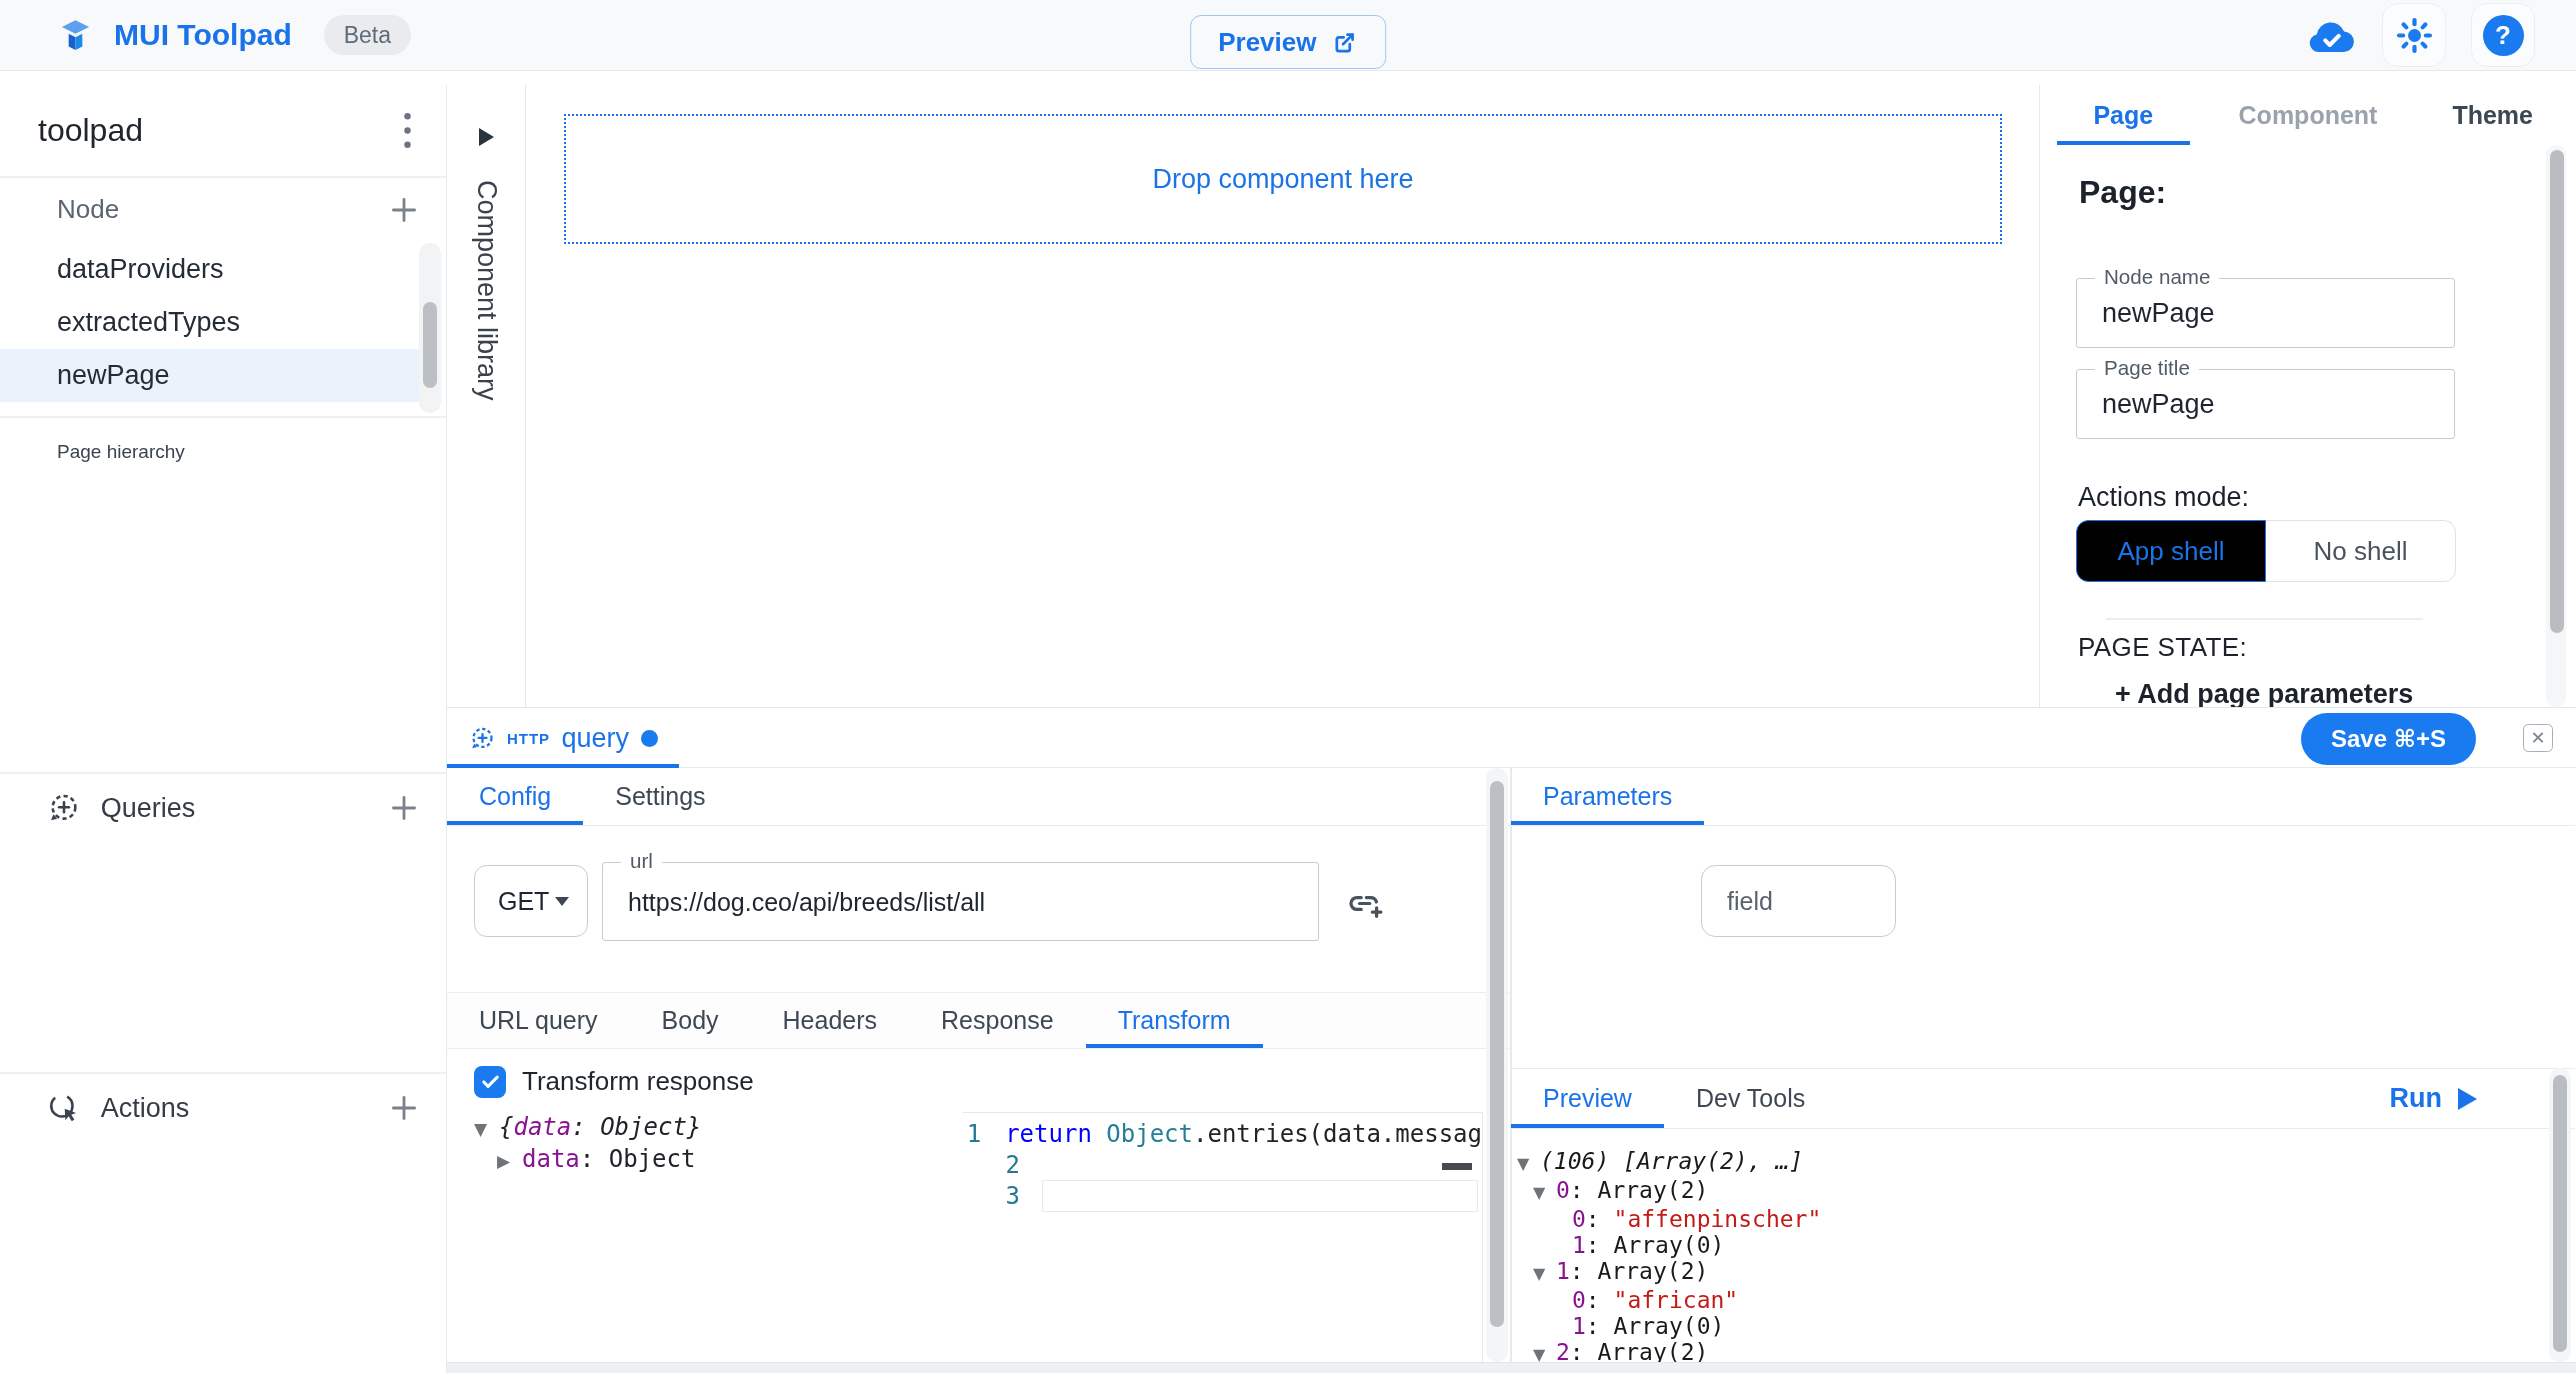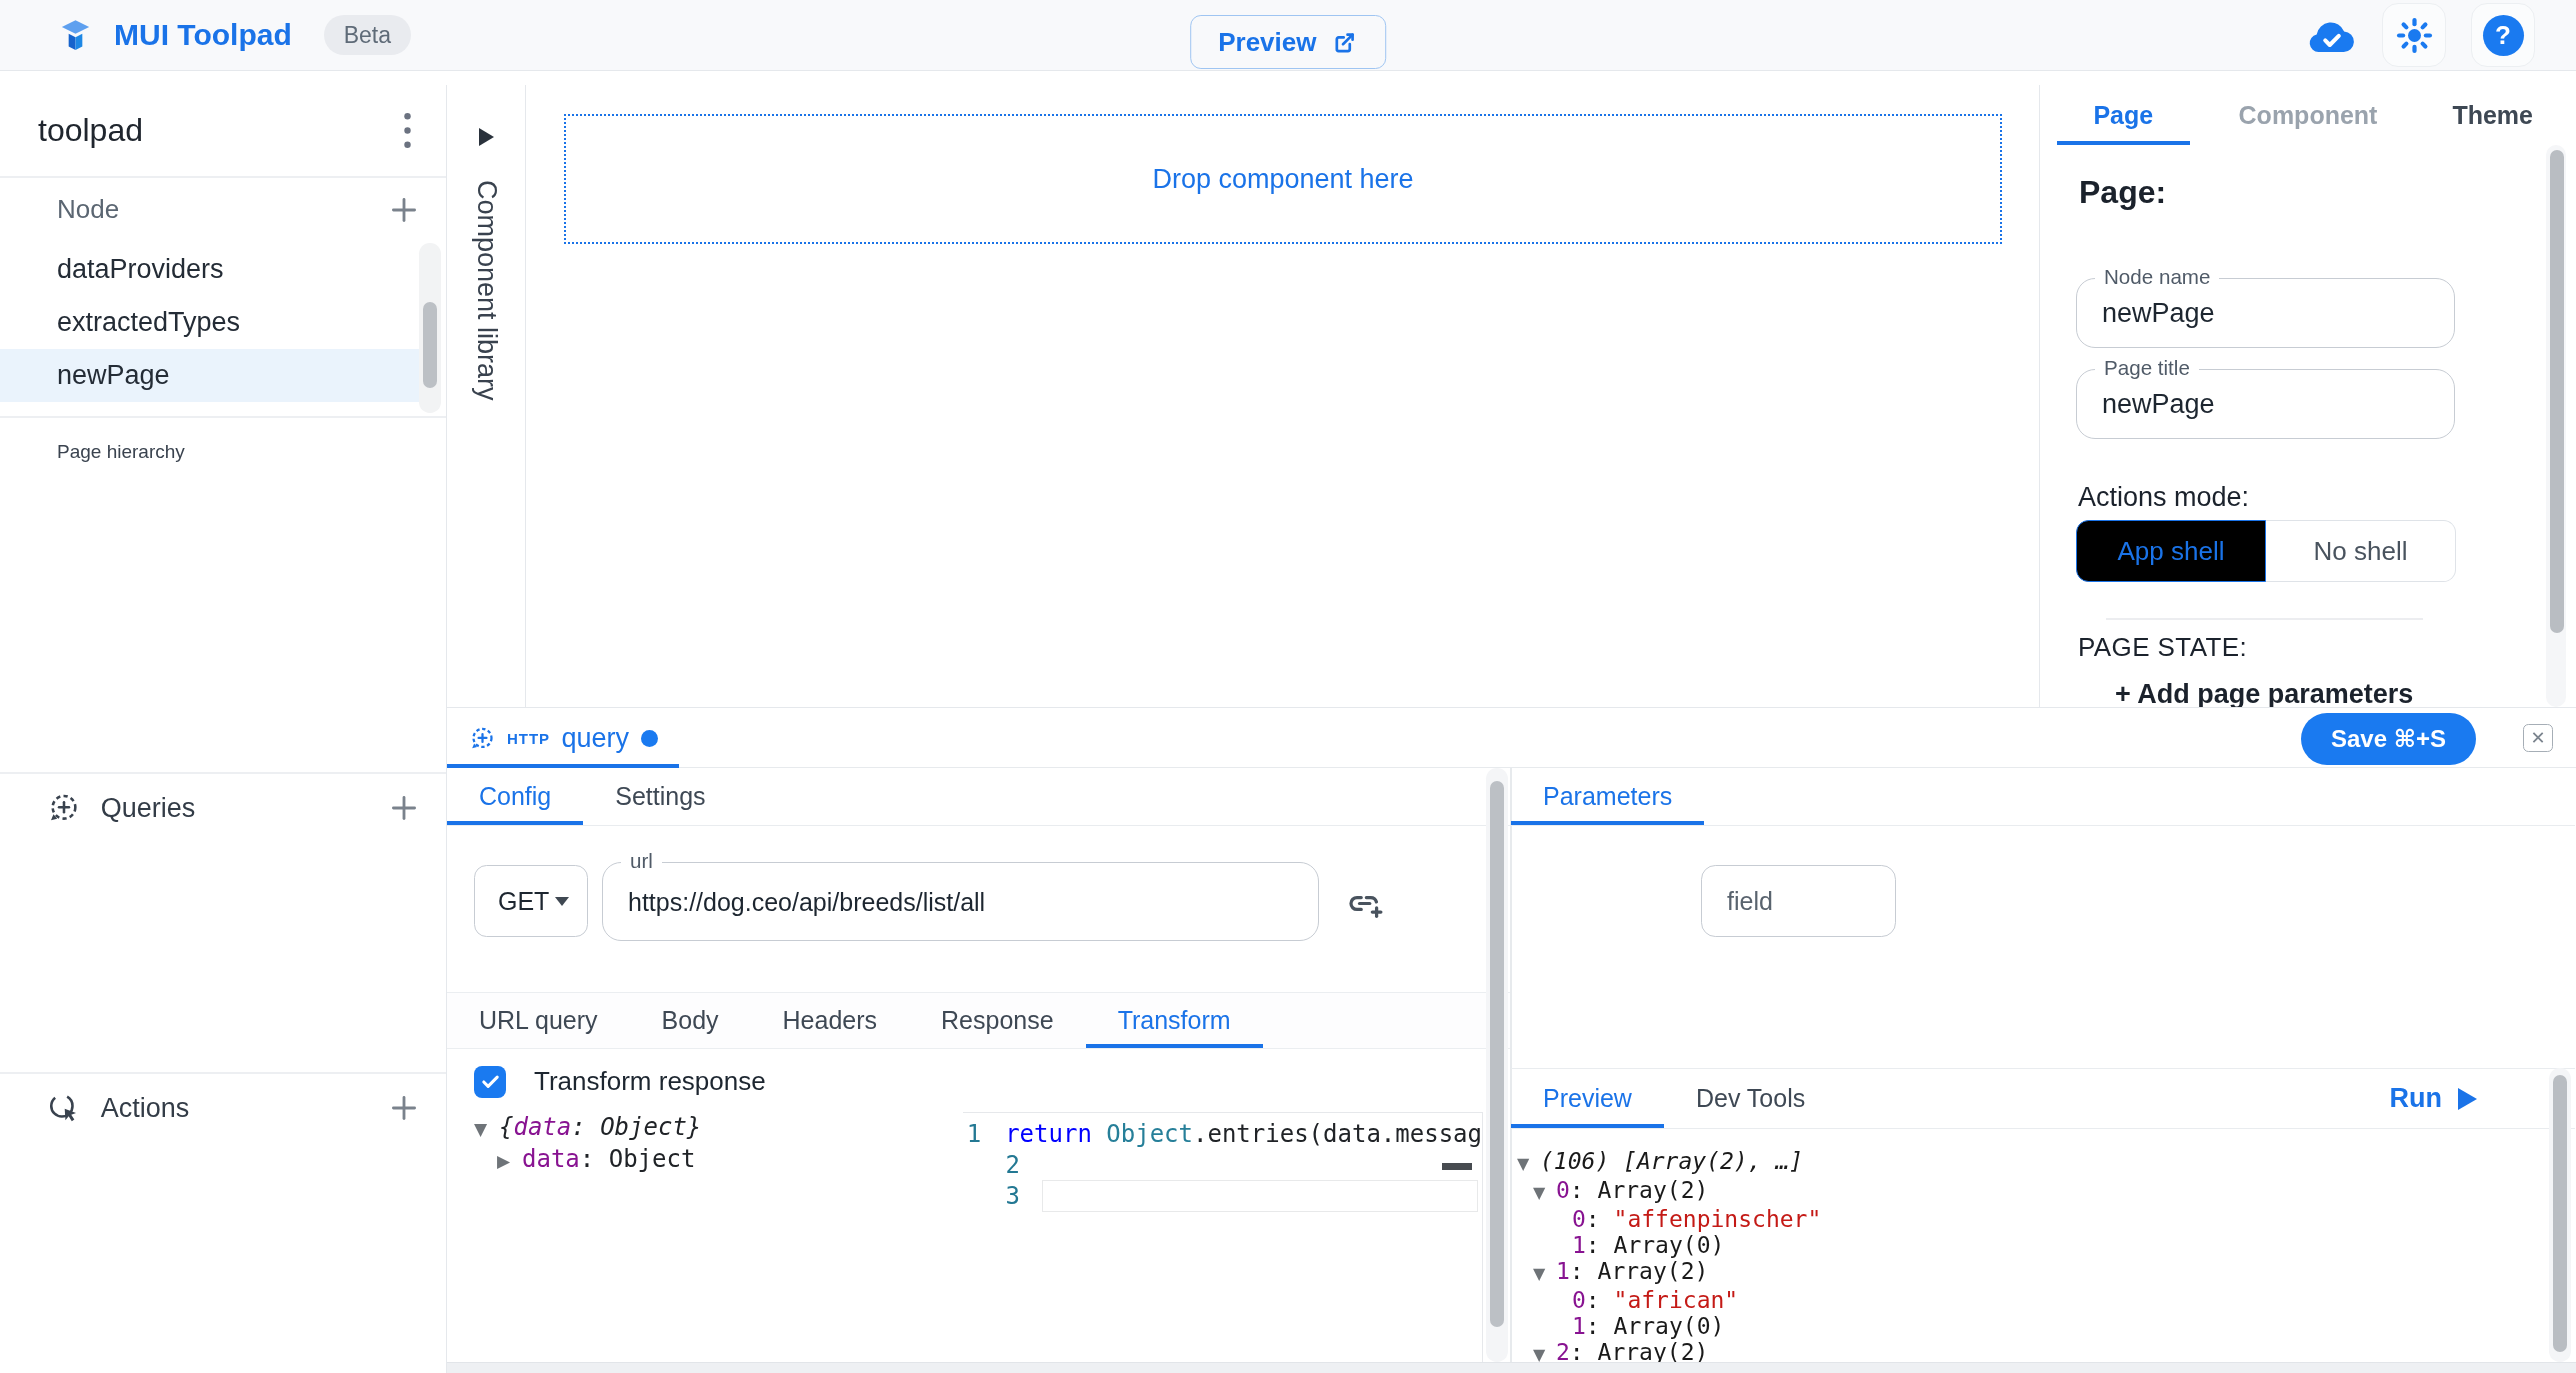--- a/index.html
+++ b/index.html
@@ -59,21 +59,21 @@
   .tab.active::after{content:"";position:absolute;left:0;right:0;bottom:0;height:4.5px;background:var(--accent)}
   .tab.disabled{color:#9aa3ad}
 
   
   #inspector{position:absolute;left:2039px;top:85px;width:537px;height:622px;background:#fff;
     border-left:1.8px solid var(--border);overflow:hidden}
   .insp-tabs{position:absolute;left:0;top:0;width:100%;height:60px}
   .insp-tabs .tab{flex:1;justify-content:center;font-weight:600}
   .insp-tabs .tab.active::after{left:10%;right:10%;height:3.6px}
   .insp-heading{position:absolute;left:39px;top:89px;font-size:32px;font-weight:600;color:#1b222c}
-  .ofield{position:absolute;border:1.8px solid #c7ccd3;border-radius:19px;background:#fff}
+  .ofield{position:absolute;border:1.8px solid #c7ccd3;border-radius:3px;background:#fff}
   .ofield .flabel{position:absolute;top:-14.3px;left:18px;background:#fff;padding:0 9px;font-size:20.6px;color:#505b68}
   .ofield .fval{position:absolute;left:25px;top:50%;transform:translateY(-50%);font-size:27px;color:#1d2630;white-space:nowrap}
   .insp-sub{position:absolute;left:38px;font-size:27px;color:#1b222c}
   .toggle-group{position:absolute;left:36px;top:435px;display:flex}
   .tg-opt{width:190px;height:62px;display:flex;align-items:center;justify-content:center;font-size:26px;cursor:pointer}
   .tg-opt.sel{border:1.8px solid var(--accent);background:#000000;color:var(--accent);border-radius:12.5px 0 0 12.5px;font-weight:400}
   .tg-opt.unsel{border:1.8px solid #dfe3e8;border-left:none;color:#49535e;border-radius:0 12.5px 12.5px 0}
   .insp-div{position:absolute;left:66px;top:533px;width:317px;height:1.8px;background:#ecedf0}
   .page-state{position:absolute;left:38px;top:547px;font-size:26px;color:#1b222c;letter-spacing:0.4px}
   .add-params{position:absolute;left:75px;top:594px;font-size:27px;font-weight:600;color:#1b222c;cursor:pointer;white-space:nowrap}
@@ -94,21 +94,21 @@
 
   .cfg-tabs{position:absolute;left:0;top:60px;width:1063px;height:58px;border-bottom:1.8px solid var(--border2)}
   .method-select{position:absolute;left:27px;top:157px;width:114px;height:72px;border:1.8px solid #c7ccd3;border-radius:12.5px;
     display:flex;align-items:center;padding:0 18px 0 23px;cursor:pointer}
   .method-select .mval{font-size:25px;color:#1d2630}
   .caret-down{margin-left:auto;width:0;height:0;border-top:9.8px solid #3f4852;border-left:7.2px solid transparent;border-right:7.2px solid transparent}
   .url-field{left:155px;top:154px;width:717px;height:79px}
   .linkadd{position:absolute;left:898px;top:175px;cursor:pointer}
   .sub-tabs{position:absolute;left:0;top:284px;width:1063px;height:57px;border-top:1.8px solid #ebeef1;border-bottom:1.8px solid #ebeef1;background:#fdfdfe}
   .sub-tabs .tab.active::after{height:3.6px}
-  .chk-row{position:absolute;left:27px;top:354px;height:39px;display:flex;align-items:center;gap:28px}
+  .chk-row{position:absolute;left:27px;top:354px;height:39px;display:flex;align-items:center;gap:16px}
   .checkbox{width:32px;height:32px;background:var(--bright);border-radius:8px;display:flex;align-items:center;justify-content:center;cursor:pointer}
   .chk-label{font-size:26px;color:#1d2630}
 
   .mono{font-family:"DejaVu Sans Mono",monospace}
   .scope-tree{position:absolute;left:27px;top:404px;font-size:24px;line-height:30px}
   .trow{white-space:pre}
   .trow.italic{font-style:italic}
   .trow .arrow{display:inline-block;width:25px;font-size:17px;color:#6f7479;font-family:"DejaVu Sans",sans-serif;font-style:normal}
   .c-plain{color:#202327}.c-key{color:#881391}.c-str{color:#c41a16}.c-kw{color:#0000ff}.c-type{color:#267f99}
 

